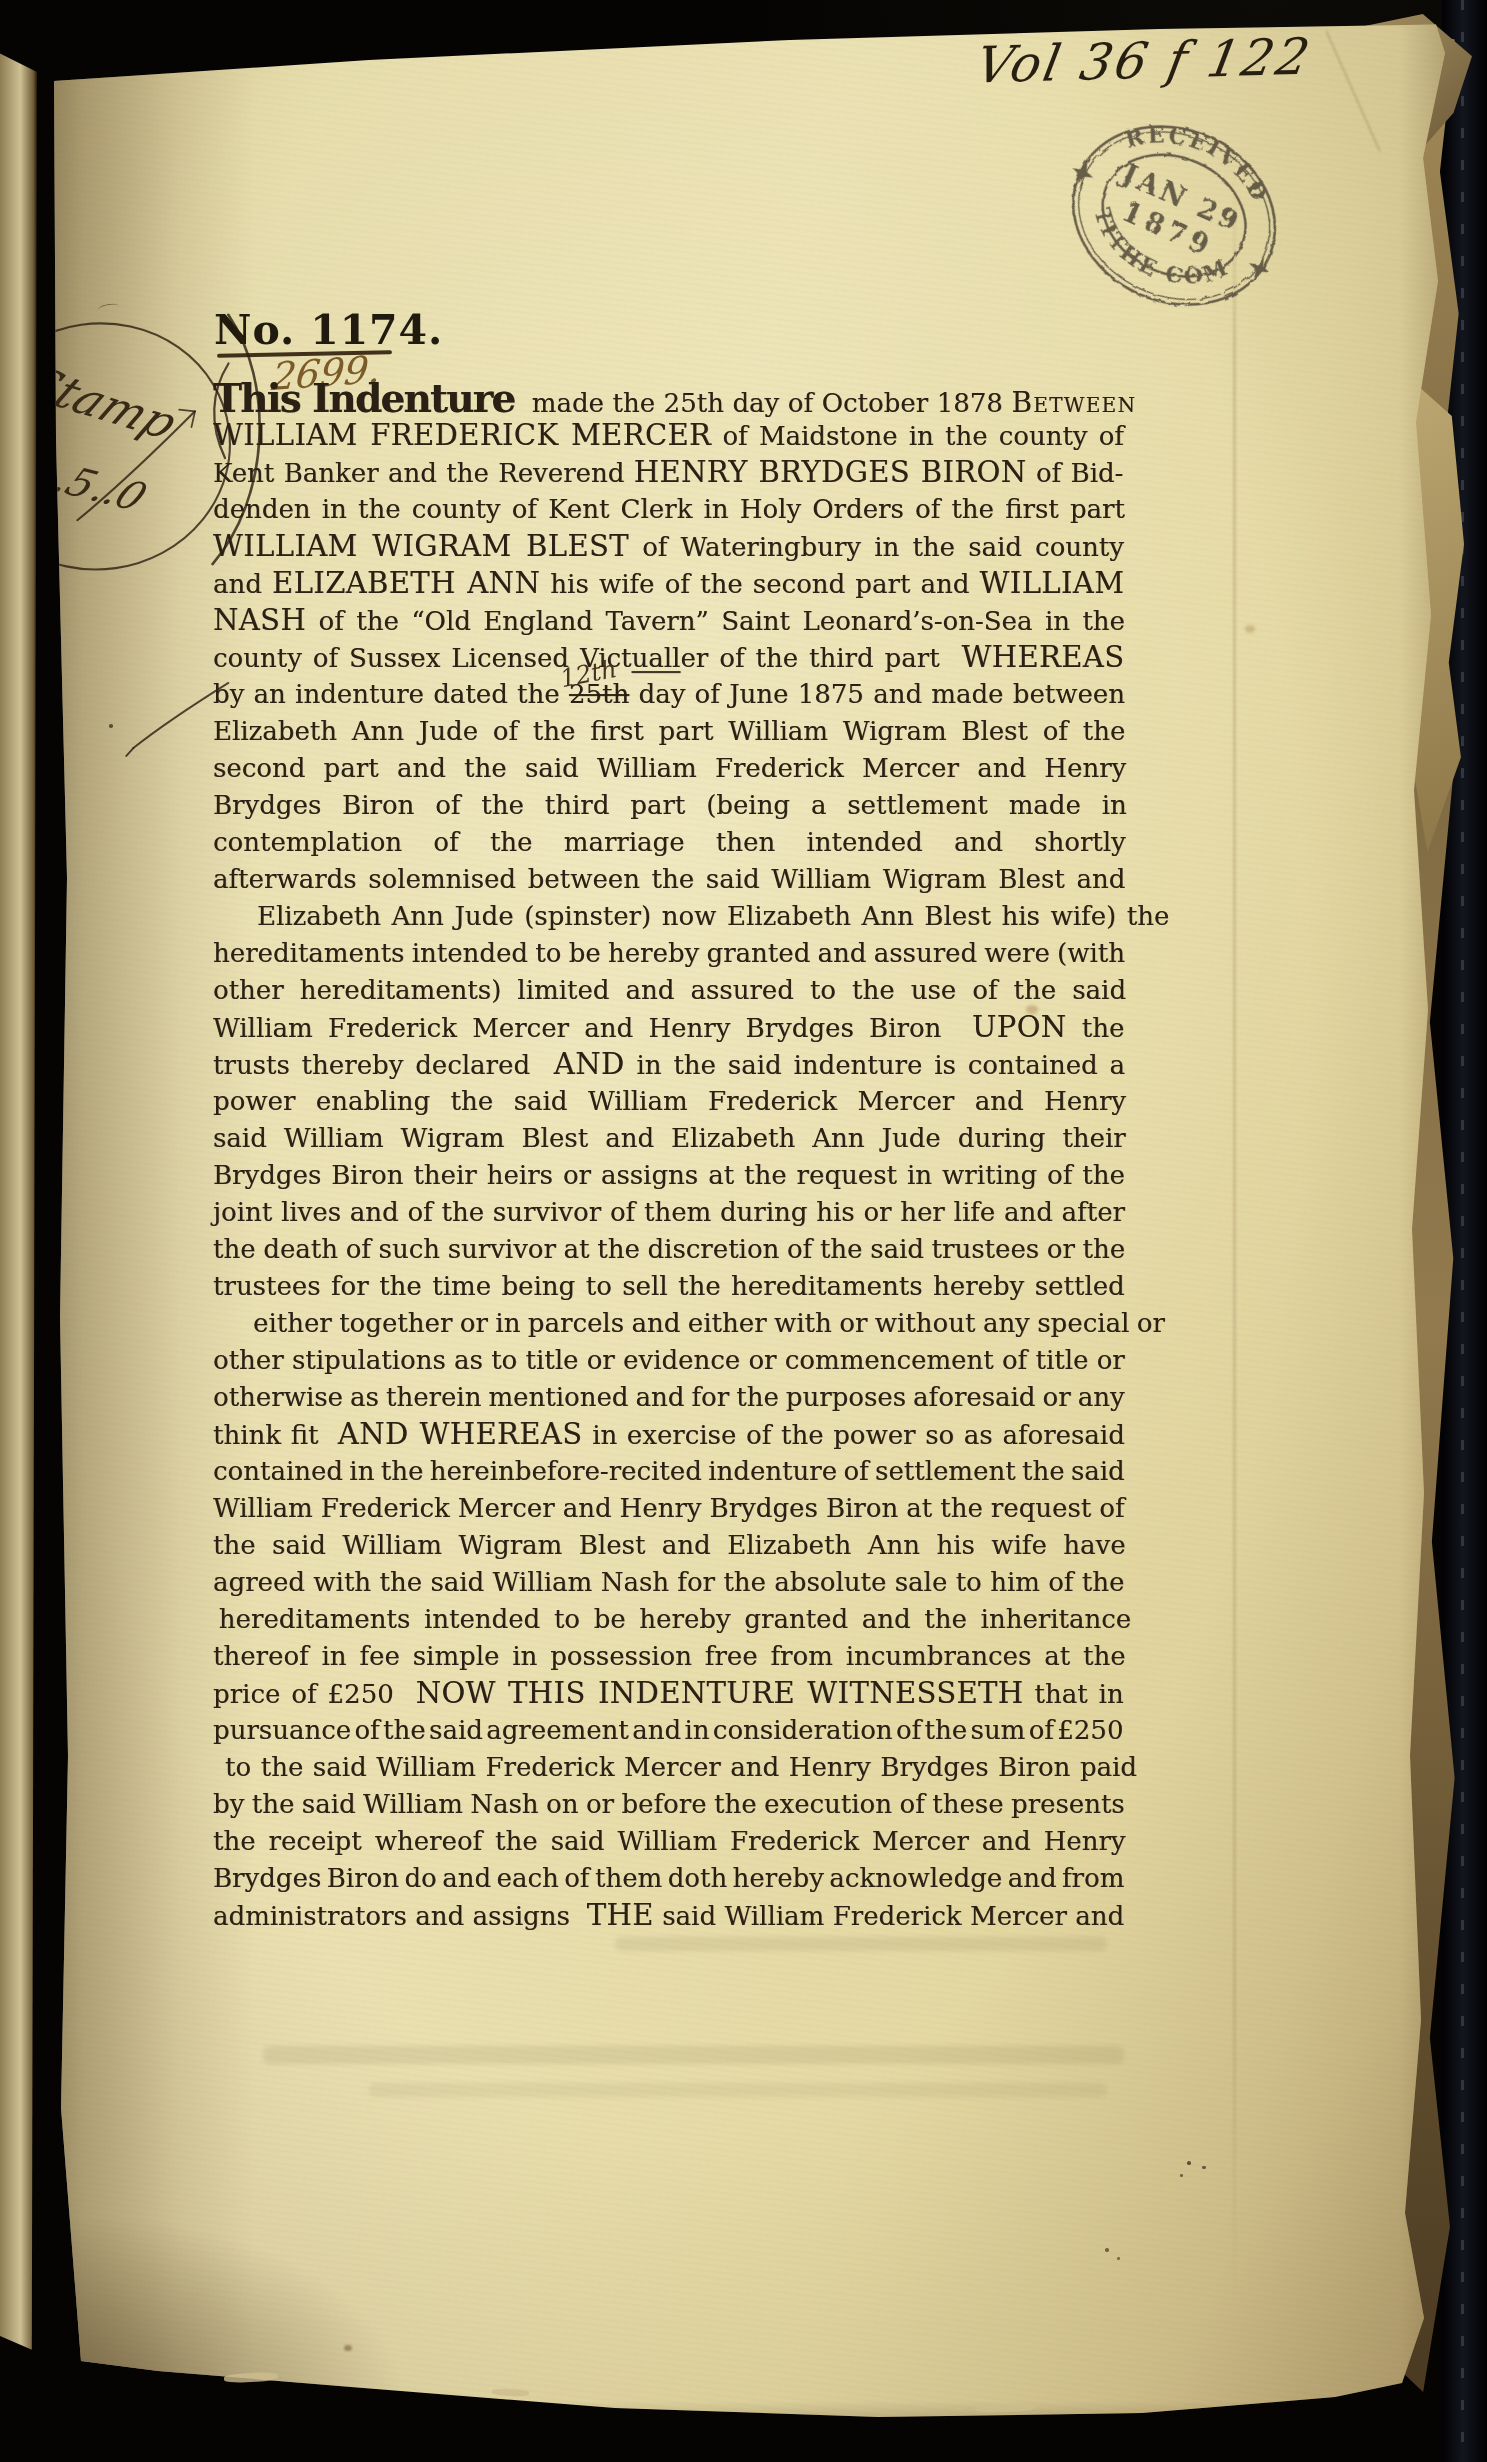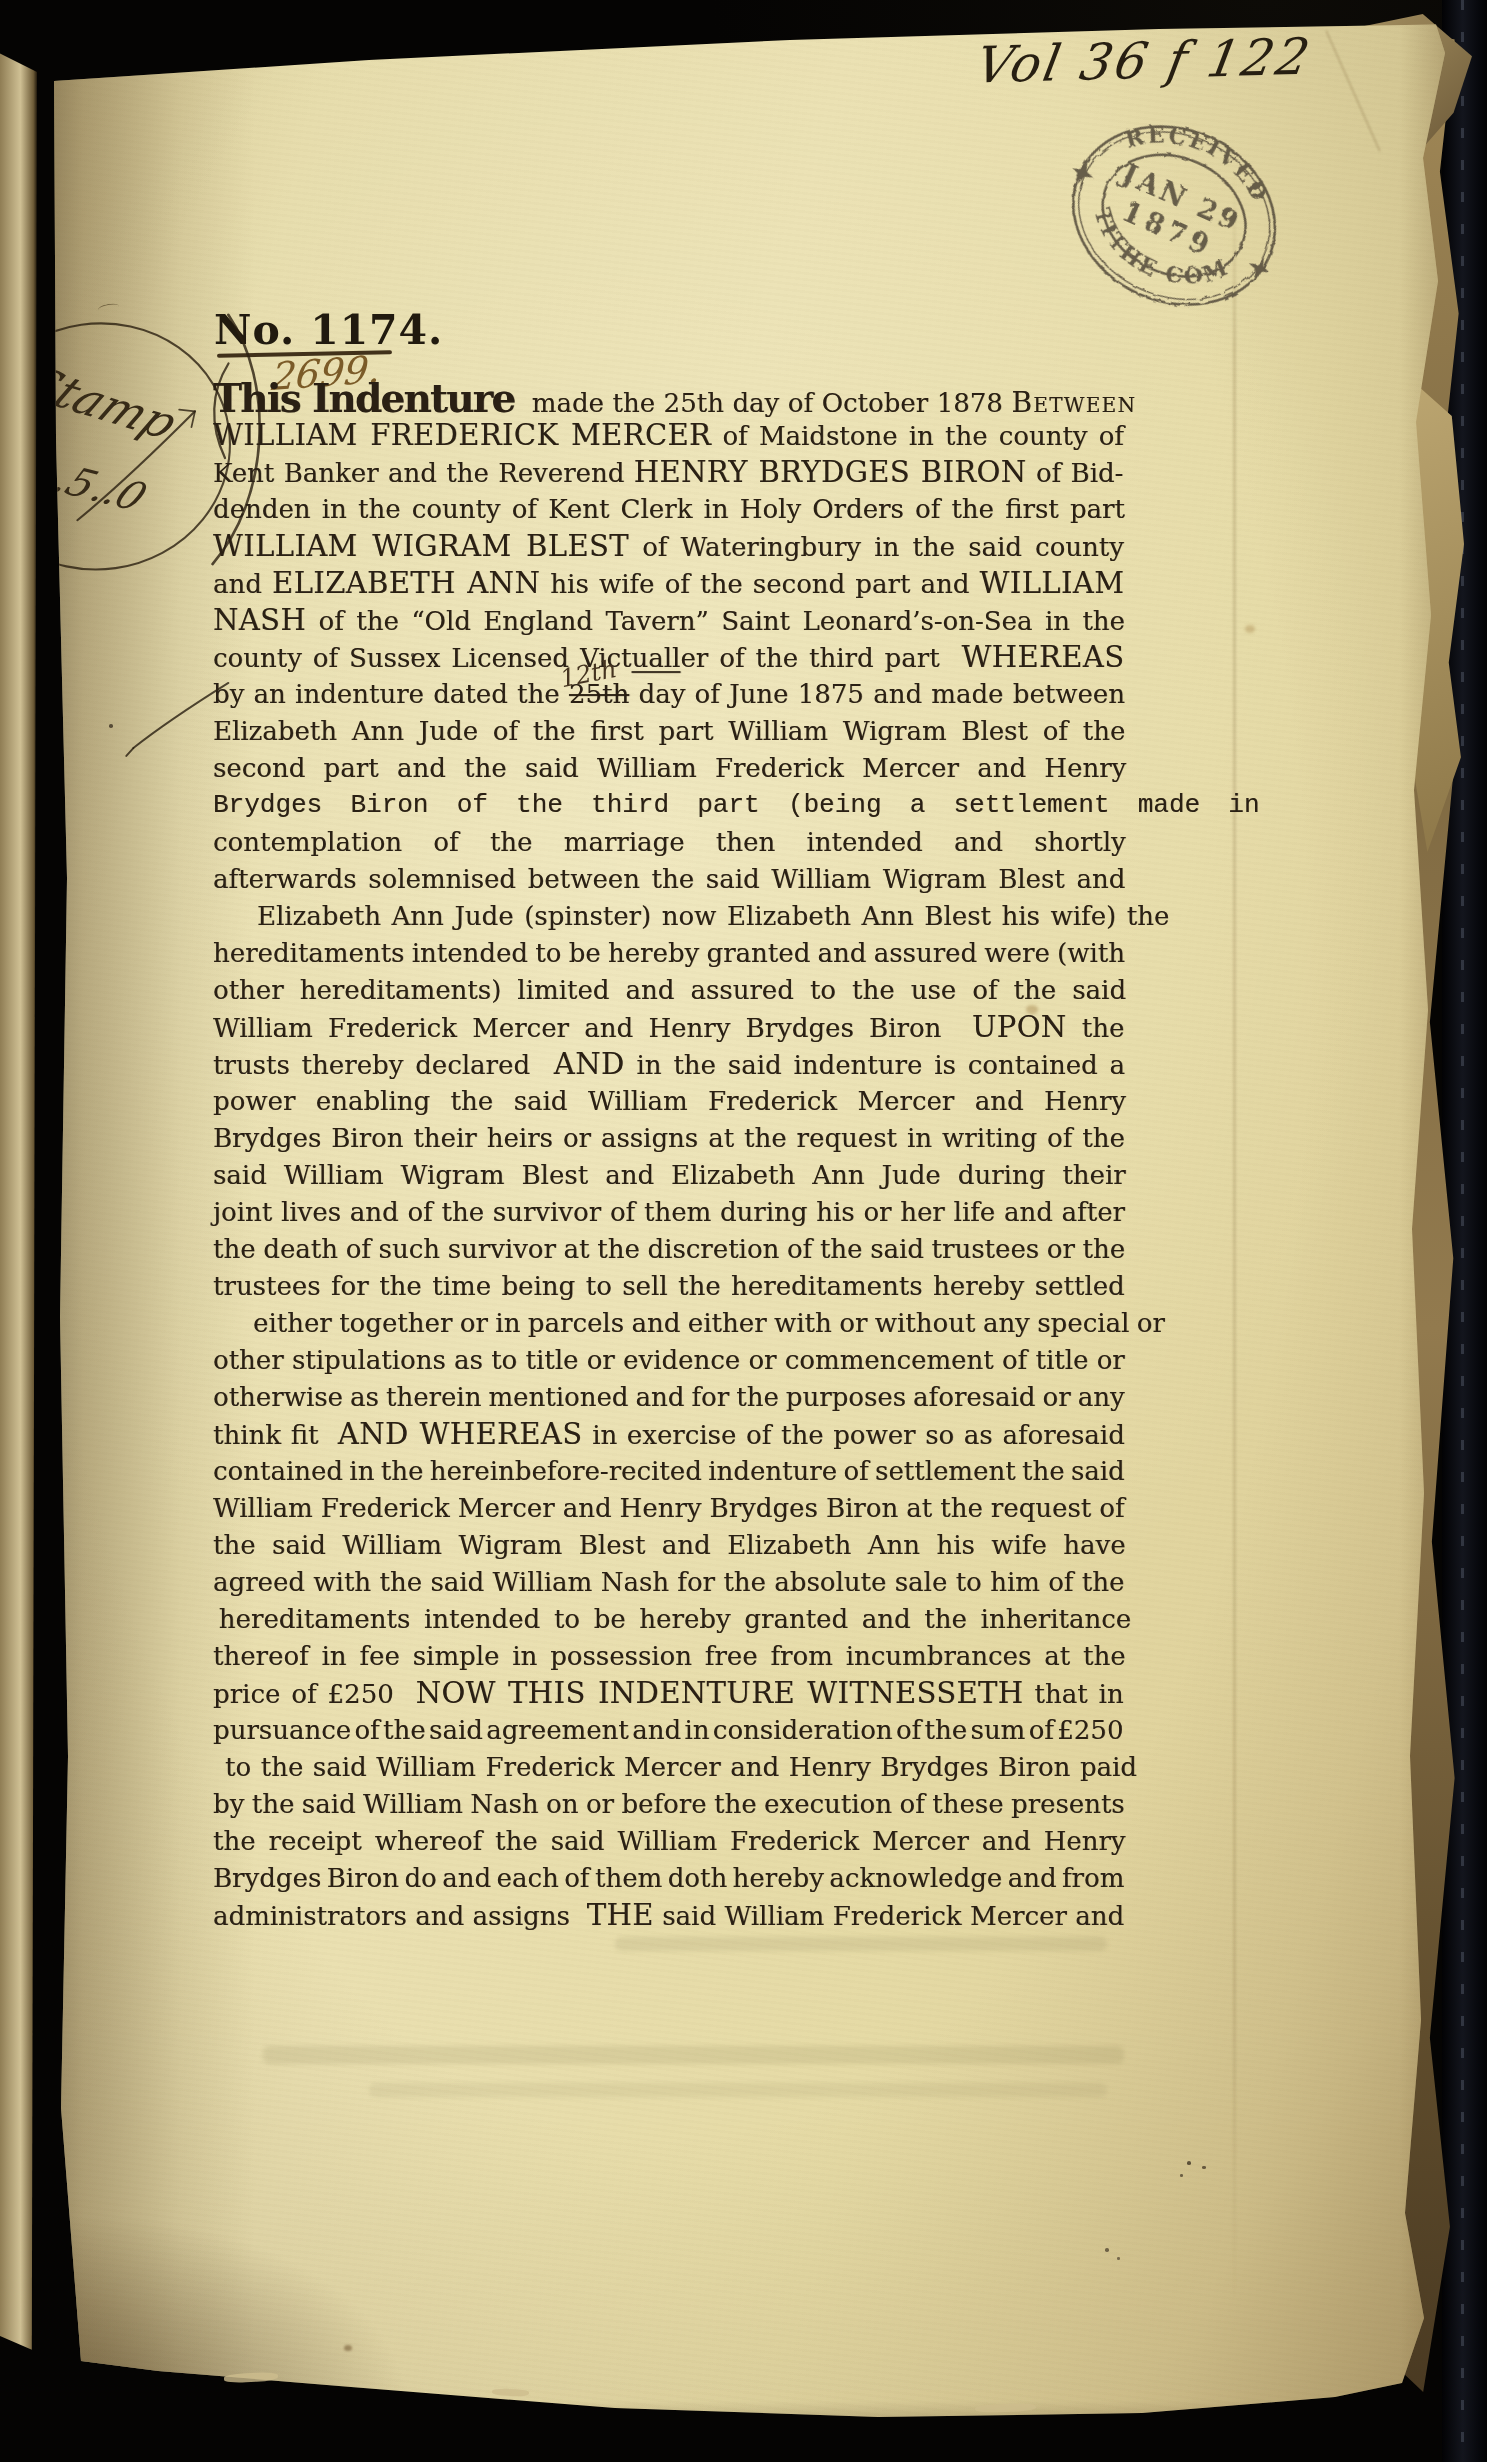--- a/index.html
+++ b/index.html
@@ -165,31 +165,31 @@
         <div class="tl" style="display: block; word-spacing: 2.9px;"><span class="seg-caps">WILLIAM FREDERICK MERCER</span> of Maidstone in the county of</div>
         <div class="tl" style="display: block; word-spacing: 1.1px;">Kent Banker and the Reverend <span class="seg-caps">HENRY BRYDGES BIRON</span> of Bid-</div>
         <div class="tl" style="display: block; word-spacing: 2.9px;">denden in the county of Kent Clerk in Holy Orders of the first part</div>
         <div class="tl" style="display: block; word-spacing: 4.9px;"><span class="seg-caps">WILLIAM WIGRAM BLEST</span> of Wateringbury in the said county</div>
         <div class="tl" style="display: block; word-spacing: 1.9px;">and <span class="seg-caps">ELIZABETH ANN</span> his wife of the second part and <span class="seg-caps">WILLIAM</span></div>
         <div class="tl" style="display: block; word-spacing: 4.2px;"><span class="seg-caps">NASH</span> of the “Old England Tavern” Saint Leonard’s-on-Sea in the</div>
         <div class="tl" style="display: block; word-spacing: 2.7px;">county of Sussex Licensed Vict<span class="seg-u">uall</span>er of the third part  <span class="seg-caps">WHEREAS</span></div>
         <div class="tl" style="display: block; word-spacing: 1px;">by an indenture dated the <span class="corr-wrap"><span class="corr-strike">25th</span><span class="corr-hw">12th</span></span> day of June 1875 and made between</div>
         <div class="tl" style="display: block; word-spacing: 6.5px;">Elizabeth Ann Jude of the first part William Wigram Blest of the</div>
         <div class="tl" style="display: block; word-spacing: 10px;">second part and the said William Frederick Mercer and Henry</div>
-        <div class="tl" style="display: block; word-spacing: 12.6px; font-family: Liberation Mono, monospace;">Brydges Biron of the third part (being a settlement made in</div>
+        <div class="tl" style="display: block; word-spacing: 12.6px;">Brydges Biron of the third part (being a settlement made in</div>
         <div class="tl" style="display: block; word-spacing: 23px;">contemplation of the marriage then intended and shortly</div>
         <div class="tl" style="display: block; word-spacing: 3.4px;">afterwards solemnised between the said William Wigram Blest and</div>
         <div class="tl" style="display: block; word-spacing: 2.3px; margin-left: 44px;">Elizabeth Ann Jude (spinster) now Elizabeth Ann Blest his wife) the</div>
         <div class="tl" style="display: block; word-spacing: -1px;">hereditaments intended to be hereby granted and assured were (with</div>
         <div class="tl" style="display: block; word-spacing: 7.8px;">other hereditaments) limited and assured to the use of the said</div>
         <div class="tl" style="display: block; word-spacing: 7px;">William Frederick Mercer and Henry Brydges Biron  <span class="seg-caps">UPON</span> the</div>
         <div class="tl" style="display: block; word-spacing: 3.6px;">trusts thereby declared  <span class="seg-caps">AND</span> in the said indenture is contained a</div>
         <div class="tl" style="display: block; word-spacing: 12.2px;">power enabling the said William Frederick Mercer and Henry</div>
+        <div class="tl" style="display: block; word-spacing: 8.8px;">said William Wigram Blest and Elizabeth Ann Jude during their</div>
         <div class="tl" style="display: block; word-spacing: 1.7px;">Brydges Biron their heirs or assigns at the request in writing of the</div>
-        <div class="tl" style="display: block; word-spacing: 8.8px;">said William Wigram Blest and Elizabeth Ann Jude during their</div>
         <div class="tl" style="display: block; word-spacing: 0.5px;">joint lives and of the survivor of them during his or her life and after</div>
         <div class="tl" style="display: block; word-spacing: -0.6px;">the death of such survivor at the discretion of the said trustees or the</div>
         <div class="tl" style="display: block; word-spacing: 2.2px;">trustees for the time being to sell the hereditaments hereby settled</div>
         <div class="tl" style="display: block; word-spacing: -0.8px; margin-left: 40px;">either together or in parcels and either with or without any special or</div>
         <div class="tl" style="display: block; word-spacing: 0.01px;">other stipulations as to title or evidence or commencement of title or</div>
         <div class="tl" style="display: block; word-spacing: -1.2px;">otherwise as therein mentioned and for the purposes aforesaid or any</div>
         <div class="tl" style="display: block; word-spacing: 1.4px;">think fit  <span class="seg-caps">AND WHEREAS</span> in exercise of the power so as aforesaid</div>
         <div class="tl" style="display: block; word-spacing: -1.9px;">contained in the hereinbefore-recited indenture of settlement the said</div>
         <div class="tl" style="display: block; word-spacing: -0.2px;">William Frederick Mercer and Henry Brydges Biron at the request of</div>
         <div class="tl" style="display: block; word-spacing: 8.2px;">the said William Wigram Blest and Elizabeth Ann his wife have</div>

